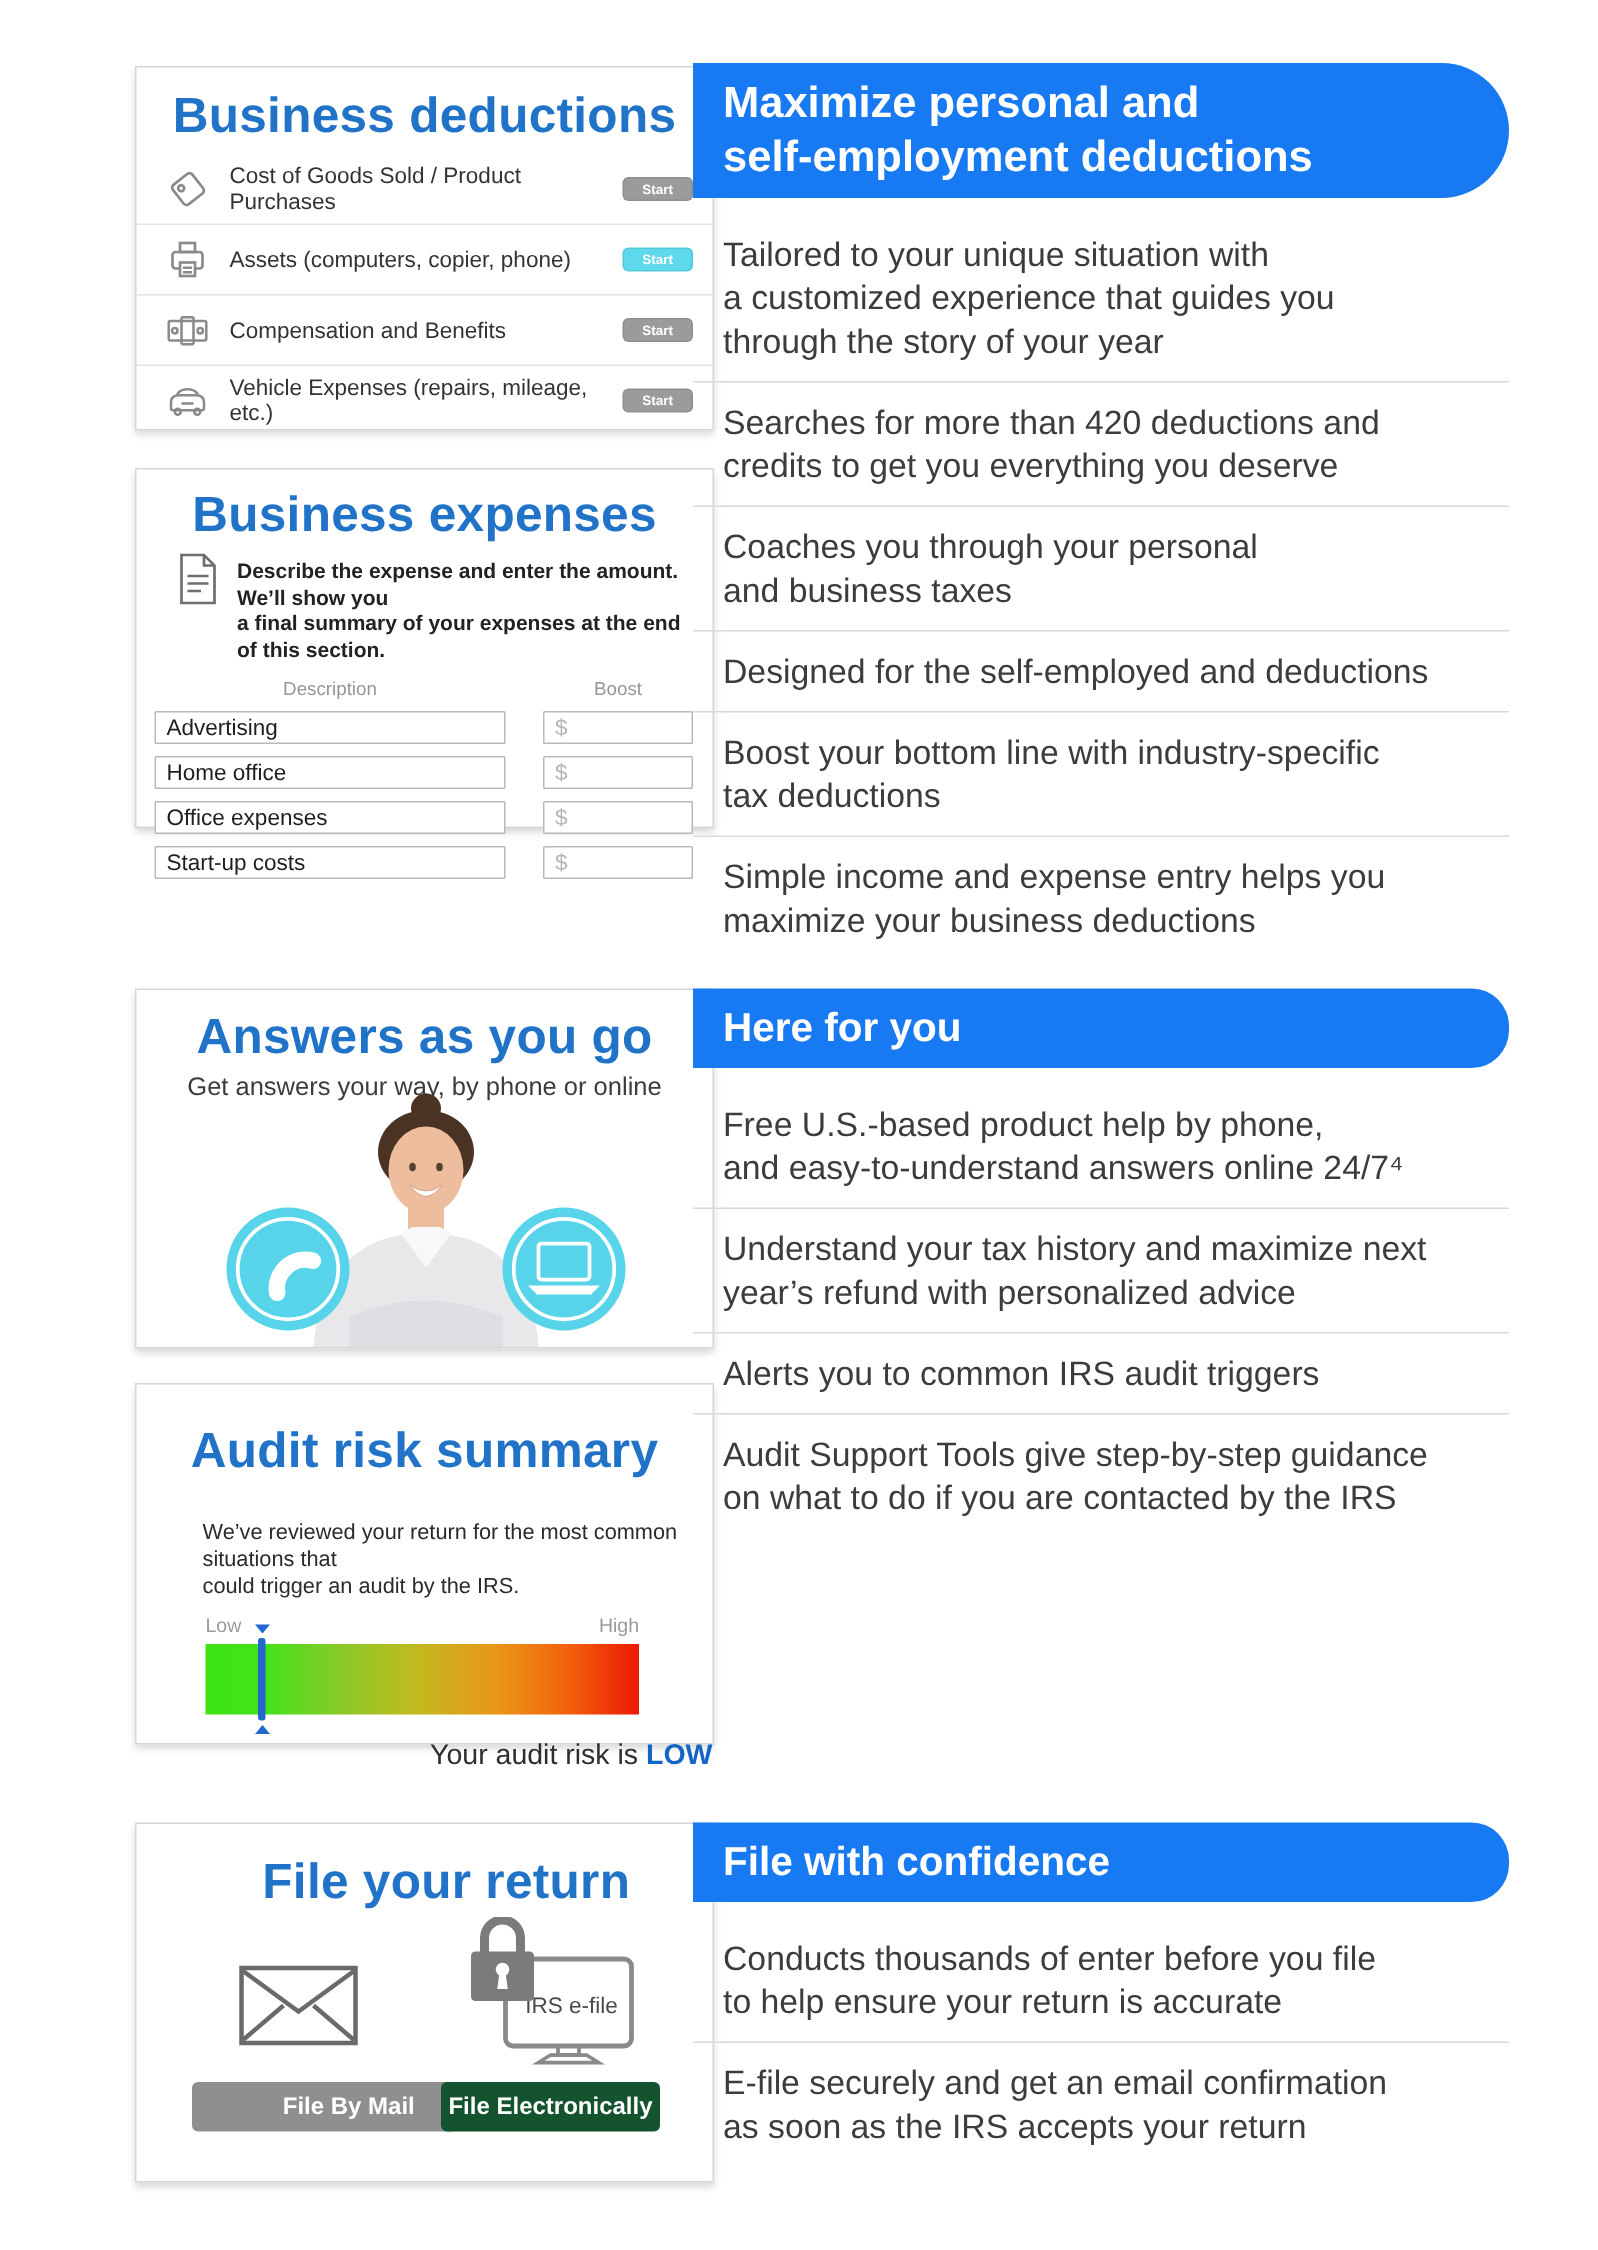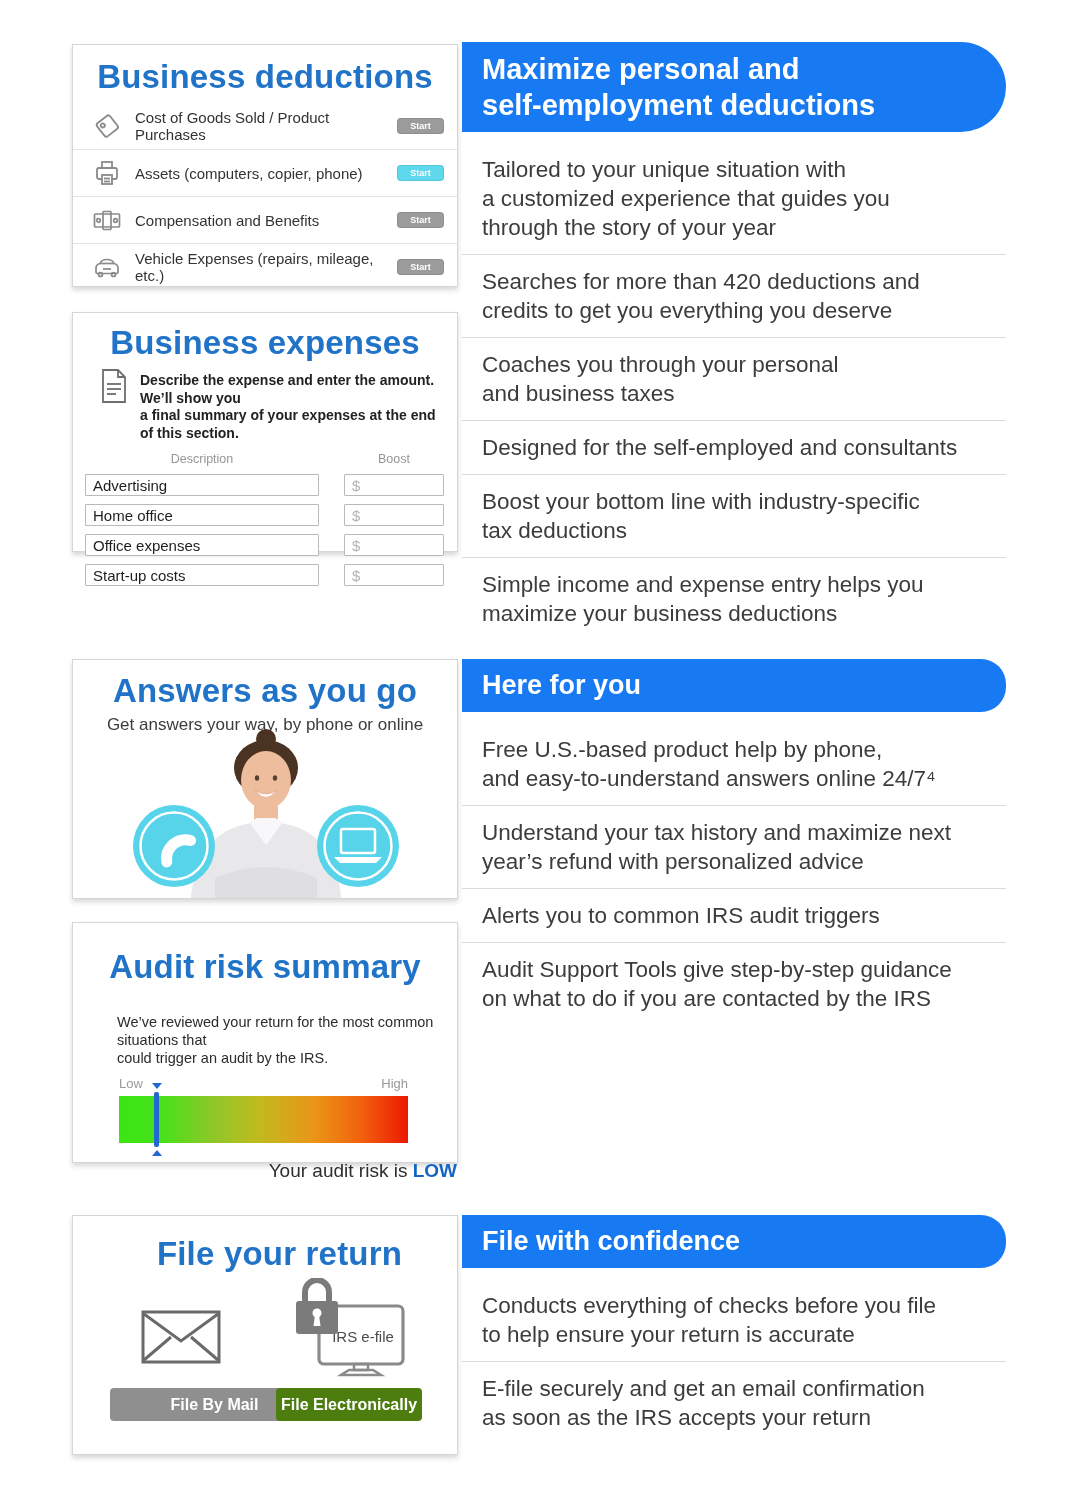--- a/index.html
+++ b/index.html
@@ -1,19 +1,19 @@
 <!DOCTYPE html>
 <html><head>
 <meta charset="utf-8">
 <style>
   html,body{margin:0;padding:0;background:#fff;}
   body{width:1065px;height:1500px;position:relative;font-family:"Liberation Sans",sans-serif;overflow:hidden;}
 
   
-  .card{position:absolute;left:72px;width:386px;background:#fff;border:1px solid #d6d6d6;
+  .card{position:absolute;left:90px;width:386px;background:#fff;border:1px solid #d6d6d6;
         box-shadow:0 3px 5px rgba(0,0,0,.16);box-sizing:border-box;}
   .card-title{text-align:center;color:#2173c8;font-size:33px;font-weight:bold;letter-spacing:.2px;margin:0;}
 
   
   #card-deductions{top:44px;height:243px;}
   #card-deductions .card-title{margin-top:13px;}
   .ded-rows{margin-top:7px;}
   .ded-row{display:flex;align-items:center;height:46px;padding:0 13px 0 18px;}
   .ded-row + .ded-row{border-top:1px solid #e4e4e4;}
   .ded-icon{width:32px;display:flex;justify-content:center;flex:0 0 32px;}
@@ -62,21 +62,21 @@
   .audit-result .low{color:#1566c4;font-weight:bold;}
 
   
   #card-file{top:1215px;height:240px;}
   #card-file .card-title{margin-top:19px;padding-left:29px;}
   .envelope-wrap{position:absolute;left:68px;top:94px;}
   .efile-wrap{position:absolute;left:220px;top:62px;}
   .file-btn{position:absolute;top:172px;height:33px;border-radius:4px;color:#fff;font-weight:bold;
             font-size:16px;display:flex;align-items:center;justify-content:center;cursor:pointer;}
   .file-btn.mail{left:37px;width:145px;background:#8f8f8f;padding-left:32px;}
-  .file-btn.efile{left:203px;width:146px;background:#4d7c0f;}
+  .file-btn.efile{left:203px;width:146px;background:#14532d;}
 
   
   .rblock{position:absolute;left:462px;width:544px;}
   #rblock-maximize{top:42px;}
   #rblock-here{top:659px;}
   #rblock-confidence{top:1215px;}
   .banner{background:#177af2;color:#fff;font-weight:bold;display:flex;align-items:center;
           padding-left:20px;box-sizing:border-box;white-space:pre-line;}
   .banner.two-line{height:90px;font-size:29px;line-height:36px;border-radius:0 45px 45px 0;}
   .banner.one-line{height:53px;font-size:27px;border-radius:0 25px 25px 0;}
@@ -270,21 +270,21 @@
   <div class="banner two-line">Maximize personal and
 self-employment deductions</div>
   <div class="bullets">
     <div class="bullet">Tailored to your unique situation with
 a customized experience that guides you
 through the story of your year</div>
     <div class="bullet">Searches for more than 420 deductions and
 credits to get you everything you deserve</div>
     <div class="bullet">Coaches you through your personal
 and business taxes</div>
-    <div class="bullet">Designed for the self-employed and consultants</div>
+    <div class="bullet">Designed for the self-employed and deductions</div>
     <div class="bullet">Boost your bottom line with industry-specific
 tax deductions</div>
     <div class="bullet">Simple income and expense entry helps you
 maximize your business deductions</div>
   </div>
 </section>
 
 <section class="rblock" id="rblock-here">
   <div class="banner one-line">Here for you</div>
   <div class="bullets">
@@ -294,18 +294,18 @@
 year’s refund with personalized advice</div>
     <div class="bullet">Alerts you to common IRS audit triggers</div>
     <div class="bullet">Audit Support Tools give step-by-step guidance
 on what to do if you are contacted by the IRS</div>
   </div>
 </section>
 
 <section class="rblock" id="rblock-confidence">
   <div class="banner one-line">File with confidence</div>
   <div class="bullets">
-    <div class="bullet">Conducts everything of checks before you file
+    <div class="bullet">Conducts thousands of enter before you file
 to help ensure your return is accurate</div>
     <div class="bullet">E-file securely and get an email confirmation
 as soon as the IRS accepts your return</div>
   </div>
 </section>
 
 </body></html>

